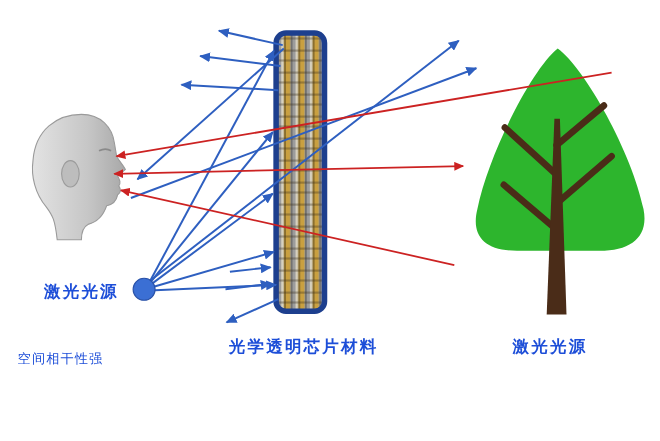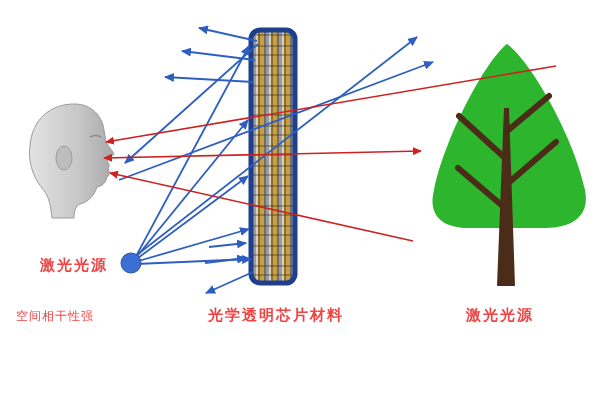--- a/index.html
+++ b/index.html
@@ -4,21 +4,21 @@
 <style>
   html,body{margin:0;padding:0;background:#fff;}
   .stage{
     position:relative;
     width:600px;height:401px;
     background:#ffffff;
     overflow:hidden;
     font-family:"DejaVu Sans","Liberation Sans",sans-serif;
   }
   .stage svg{position:absolute;left:0;top:0;}
-  .lbl{position:absolute;color:#ef4444;white-space:nowrap;}
+  .lbl{position:absolute;color:#1d4ed8;white-space:nowrap;}
   .lbl-big{font-size:15px;font-weight:bold;letter-spacing:2px;}
   .lbl-small{font-size:12px;letter-spacing:1px;}
 </style>
 </head>
 <body>
 
 <div class="stage">
 
   <svg width="600" height="401" viewBox="0 0 600 401">
 
@@ -105,19 +105,19 @@
       <path d="M556,66 L106,142" marker-end="url(#mr)"></path>
       <path d="M421,151 L104,158" marker-end="url(#mr)" marker-start="url(#mr)"></path>
       <path d="M413,241 L110,173" marker-end="url(#mr)"></path>
     </g>
 
     <circle cx="131" cy="263" r="10" stroke="#2a52a8" stroke-width="1" fill="#3b6fd4"></circle>
   </svg>
 
   <div class="lbl lbl-big" style="left:40px;top:256px;">激光光源</div>
 
-  <div class="lbl lbl-small" style="left:16px;top:308px;text-align:center;">空间相干性强</div>
+  <div class="lbl lbl-small" style="left:16px;top:318px;text-align:center;">空间相干性强</div>
 
   <div class="lbl lbl-big" style="left:184px;top:306px;margin-left:24px;">光学透明芯片材料</div>
 
   <div class="lbl lbl-big" style="left:466px;top:306px;">激光光源</div>
 
 </div>
 
 </body></html>

